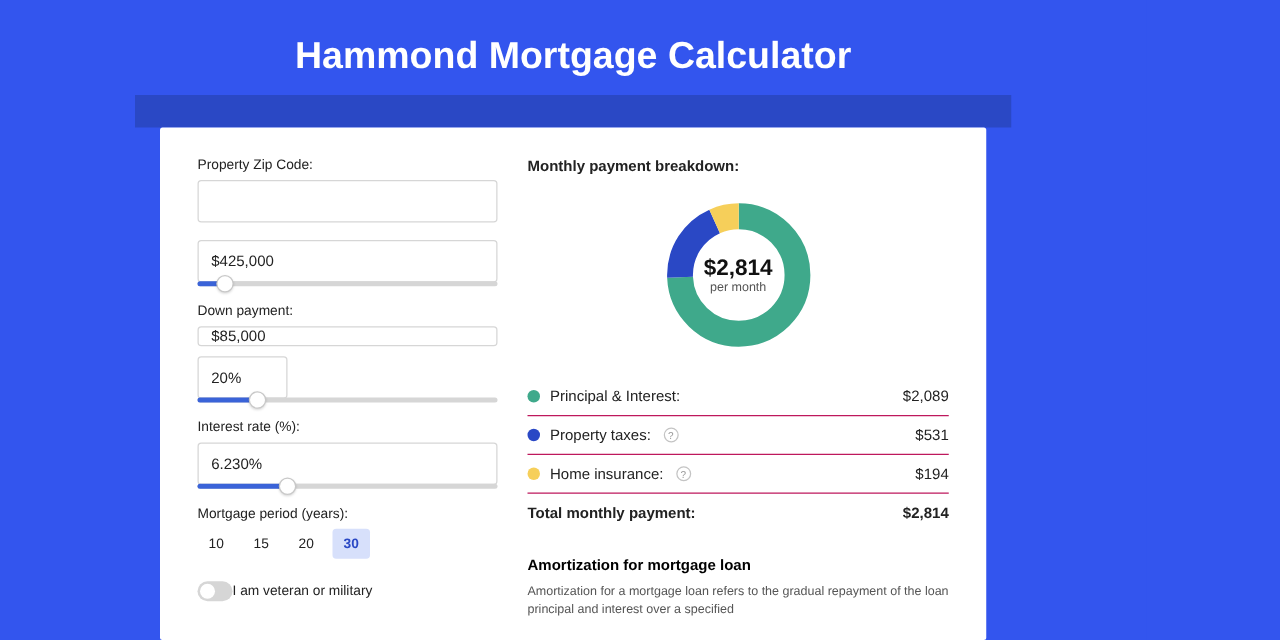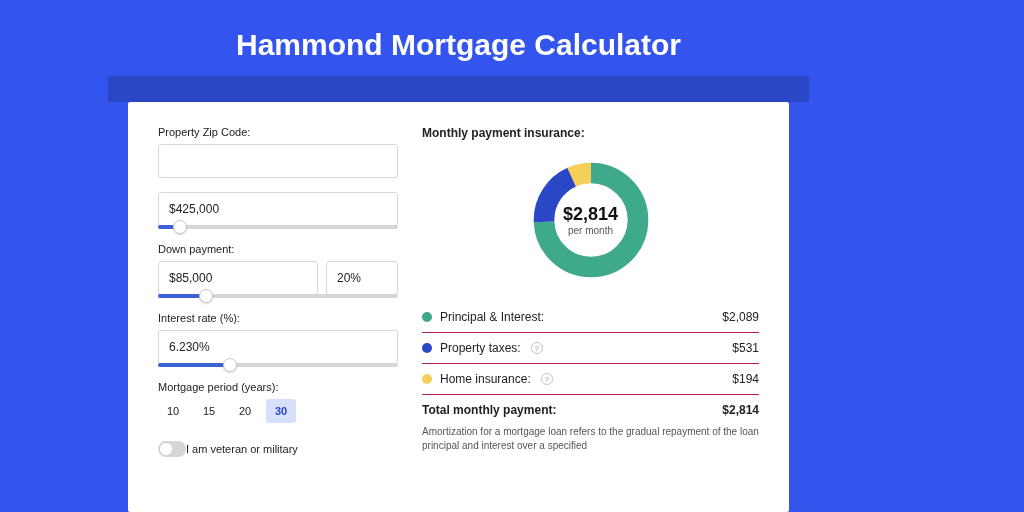--- a/index.html
+++ b/index.html
@@ -72,21 +72,21 @@
   position: absolute;
   width: 14px;
   height: 14px;
   background: #fff;
   border: 1px solid #c8c8c8;
   border-radius: 50%;
   top: -5px;
   transform: translateX(-50%);
   box-shadow: 0 1px 2px rgba(0,0,0,0.15);
 }
-.row2 { display: flex; gap: 8px; }
+.row2 { display: flex; gap: 8px; flex-direction: column; }
 .row2 .text-input:first-child { flex: 1; }
 .row2 .text-input:last-child { width: 72px; }
 .field-group { margin-bottom: 14px; }
 .periods { display: flex; gap: 6px; margin-top: 6px; }
 .period-btn {
   font-size: 11px;
   width: 30px;
   height: 24px;
   display: flex;
   align-items: center;
@@ -245,21 +245,21 @@
       <div class="toggle-row">
         <div class="toggle">
           <div class="knob"></div>
         </div>
         <div class="toggle-label">I am veteran or military</div>
       </div>
 
     </div>
 
     <div class="right">
-      <div class="section-title">Monthly payment insurance:</div>
+      <div class="section-title">Monthly payment breakdown:</div>
 
       <div class="donut-wrap">
         <div class="donut">
           <svg viewBox="0 0 42 42" id="donut-svg">
               <circle cx="21" cy="21" r="15.915" fill="transparent" stroke="#3fa98b" stroke-width="7" stroke-dasharray="74.23596304193319 25.76403695806681" stroke-dashoffset="0"></circle>
               <circle cx="21" cy="21" r="15.915" fill="transparent" stroke="#2a48c5" stroke-width="7" stroke-dasharray="18.86993603411514 81.13006396588486" stroke-dashoffset="-74.23596304193319"></circle>
               <circle cx="21" cy="21" r="15.915" fill="transparent" stroke="#f6cf5a" stroke-width="7" stroke-dasharray="6.89410092395167 93.10589907604833" stroke-dashoffset="-93.10589907604833"></circle>
             </svg>
           <div class="donut-center">
             <div class="donut-amount">$2,814</div>
@@ -291,17 +291,18 @@
               <div class="info">?</div>
             </div>
             <div class="b-val">$194</div>
           </div>
           <div class="b-row total-row">
             <div class="b-label">Total monthly payment:</div>
             <div class="b-val">$2,814</div>
           </div>
         </div>
 
+      <div class="amort-title">Amortization for mortgage loan</div>
       <div class="amort-text">Amortization for a mortgage loan refers to the gradual repayment of the loan principal and interest over a specified</div>
     </div>
 
   </div>
 </div>
 
 </body></html>

